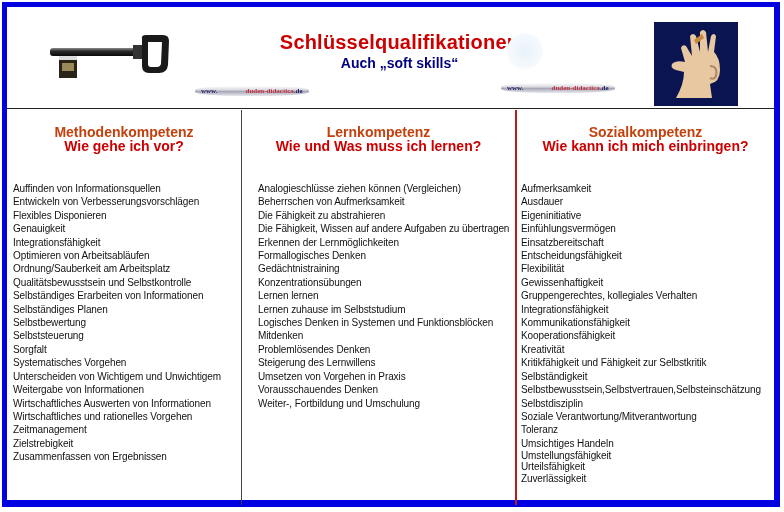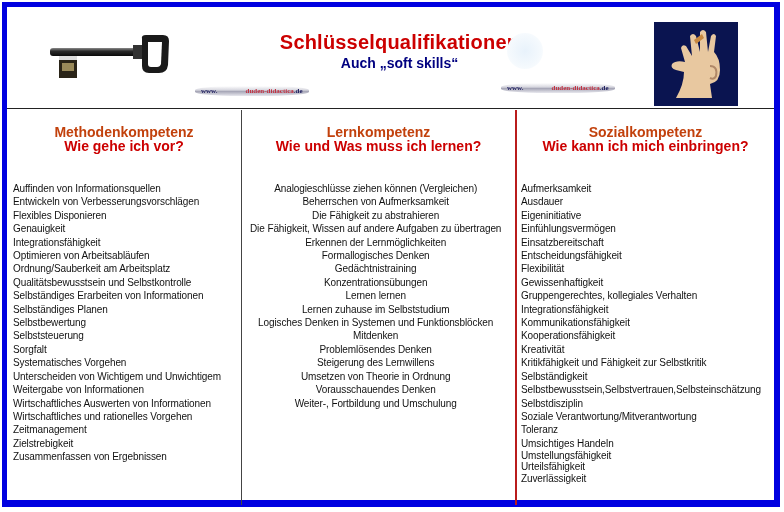--- a/index.html
+++ b/index.html
@@ -65,21 +65,21 @@
     .col { position: relative; height: 100%; }
     .col-1 { width: 235px; border-right: 1px solid #444; }
     .col-2 { width: 275px; border-right: 2px solid #b91c1c; }
     .col-3 { flex: 1; }
 
     .col-head { text-align: center; padding-top: 14px; }
     .col-title { color: #c2410c; font-weight: bold; font-size: 14px; line-height: 16px; }
     .col-sub { color: #cc0000; font-weight: bold; font-size: 14px; line-height: 13px; }
 
     .items { position: absolute; left: 6px; top: 72px; list-style: none; }
-    .col-2 .items { left: 8px; text-align: center; }
+    .col-2 .items { left: 16px; }
     .col-3 .items { left: 4px; }
     .items li {
       font-size: 10px; line-height: 13.4px; color: #111; white-space: nowrap;
       letter-spacing: -0.1px;
     }
     .col-3 .items li.tight { line-height: 11px; }
   </style>
 </head>
 <body>
 
@@ -169,21 +169,21 @@
         <li>Erkennen der Lernmöglichkeiten</li>
         <li>Formallogisches Denken</li>
         <li>Gedächtnistraining</li>
         <li>Konzentrationsübungen</li>
         <li>Lernen lernen</li>
         <li>Lernen zuhause im Selbststudium</li>
         <li>Logisches Denken in Systemen und Funktionsblöcken</li>
         <li>Mitdenken</li>
         <li>Problemlösendes Denken</li>
         <li>Steigerung des Lernwillens</li>
-        <li>Umsetzen von Theorie in Ordnung</li>
+        <li>Umsetzen von Vorgehen in Praxis</li>
         <li>Vorausschauendes Denken</li>
         <li>Weiter-, Fortbildung und Umschulung</li>
       </ul>
     </div>
 
     <div class="col col-3">
       <div class="col-head">
         <div class="col-title">Sozialkompetenz</div>
         <div class="col-sub">Wie kann ich mich einbringen?</div>
       </div>

